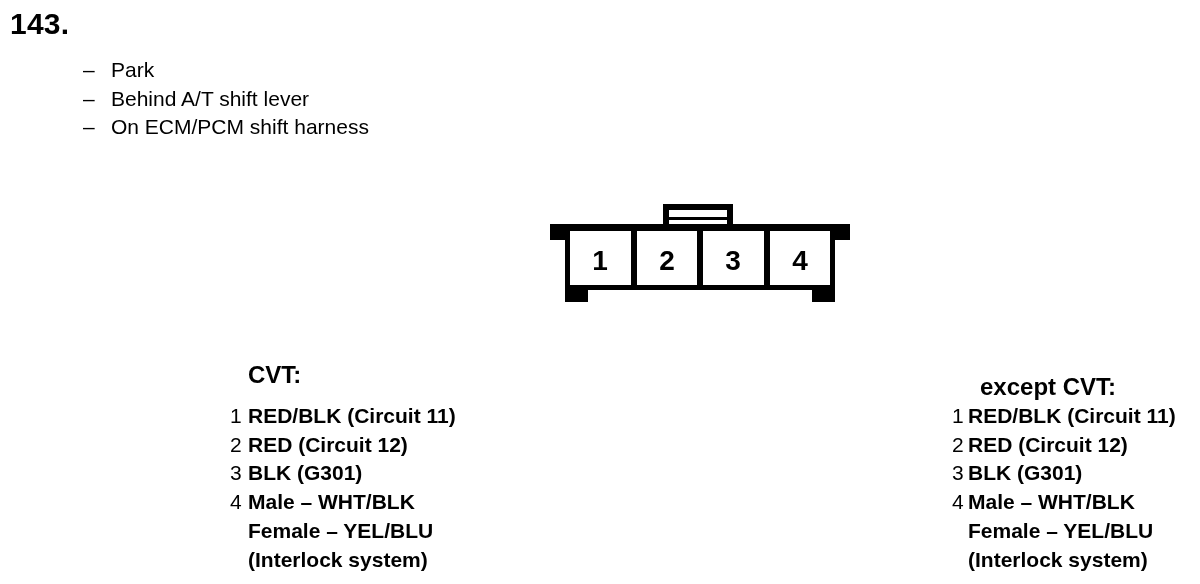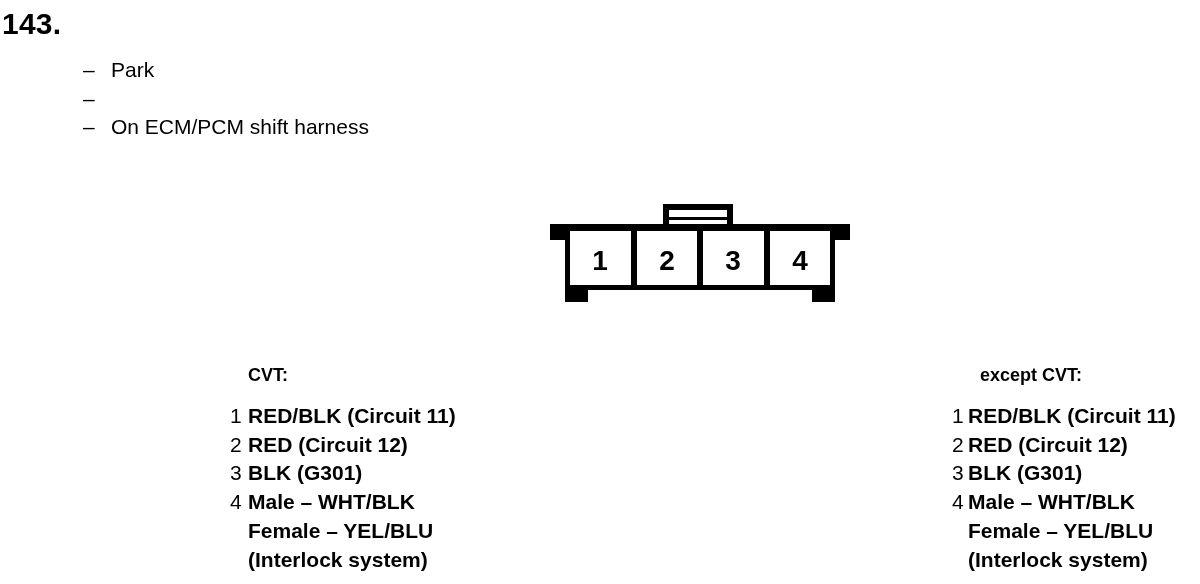--- a/index.html
+++ b/index.html
@@ -25,20 +25,21 @@
     display: flex;
     font-weight: bold;
     font-size: 30px;
     line-height: 38px;
     white-space: nowrap;
     letter-spacing: 0.2px;
   }
   .page-title .tnum {
     width: 88px;
     flex: 0 0 auto;
+    margin-left: 8px;
   }
 
   
   .bullets {
     left: 83px;
     top: 56px;
     font-size: 21px;
     line-height: 28.7px;
   }
   .bullet { display: flex; white-space: nowrap; }
@@ -54,21 +55,21 @@
   .connector-svg text {
     font-family: "Liberation Sans", sans-serif;
     font-weight: bold;
     font-size: 28px;
     fill: #000000;
     text-anchor: middle;
   }
 
   
   .col-heading {
-    font-size: 18px;
+    font-size: 24px;
     font-weight: bold;
     line-height: 26px;
     white-space: nowrap;
   }
   .col-items {
     font-size: 21px;
     line-height: 28.7px;
   }
   .pin-item { display: flex; }
   .pin-item .num { flex: 0 0 auto; }
@@ -83,20 +84,21 @@
   <span class="tnum">143.</span>
 </div>
 
 <div class="abs bullets">
   <div class="bullet">
     <span class="dash">–</span>
     <span>Park</span>
   </div>
   <div class="bullet">
     <span class="dash">–</span>
+    <span>Behind A/T shift lever</span>
   </div>
   <div class="bullet">
     <span class="dash">–</span>
     <span>On ECM/PCM shift harness</span>
   </div>
 </div>
 
 <svg class="abs connector-svg" viewBox="545 195 310 115" shape-rendering="crispEdges" aria-hidden="true">
 
   <g>
@@ -142,21 +144,21 @@
   <div class="pin-item">
     <span class="num">4</span>
     <div class="lines">
       <div>Male – WHT/BLK</div>
       <div>Female – YEL/BLU</div>
       <div>(Interlock system)</div>
     </div>
   </div>
 </div>
 
-<div class="abs col-heading" style="left:980px; top:362px;">except CVT:</div>
+<div class="abs col-heading" style="left:980px; top:374px;">except CVT:</div>
 
 <div class="abs col-items col-right" style="left:952px; top:402px;">
   <div class="pin-item">
     <span class="num">1</span>
     <div class="lines">
         <div>RED/BLK (Circuit 11)</div>
       </div>
   </div>
   <div class="pin-item">
     <span class="num">2</span>

